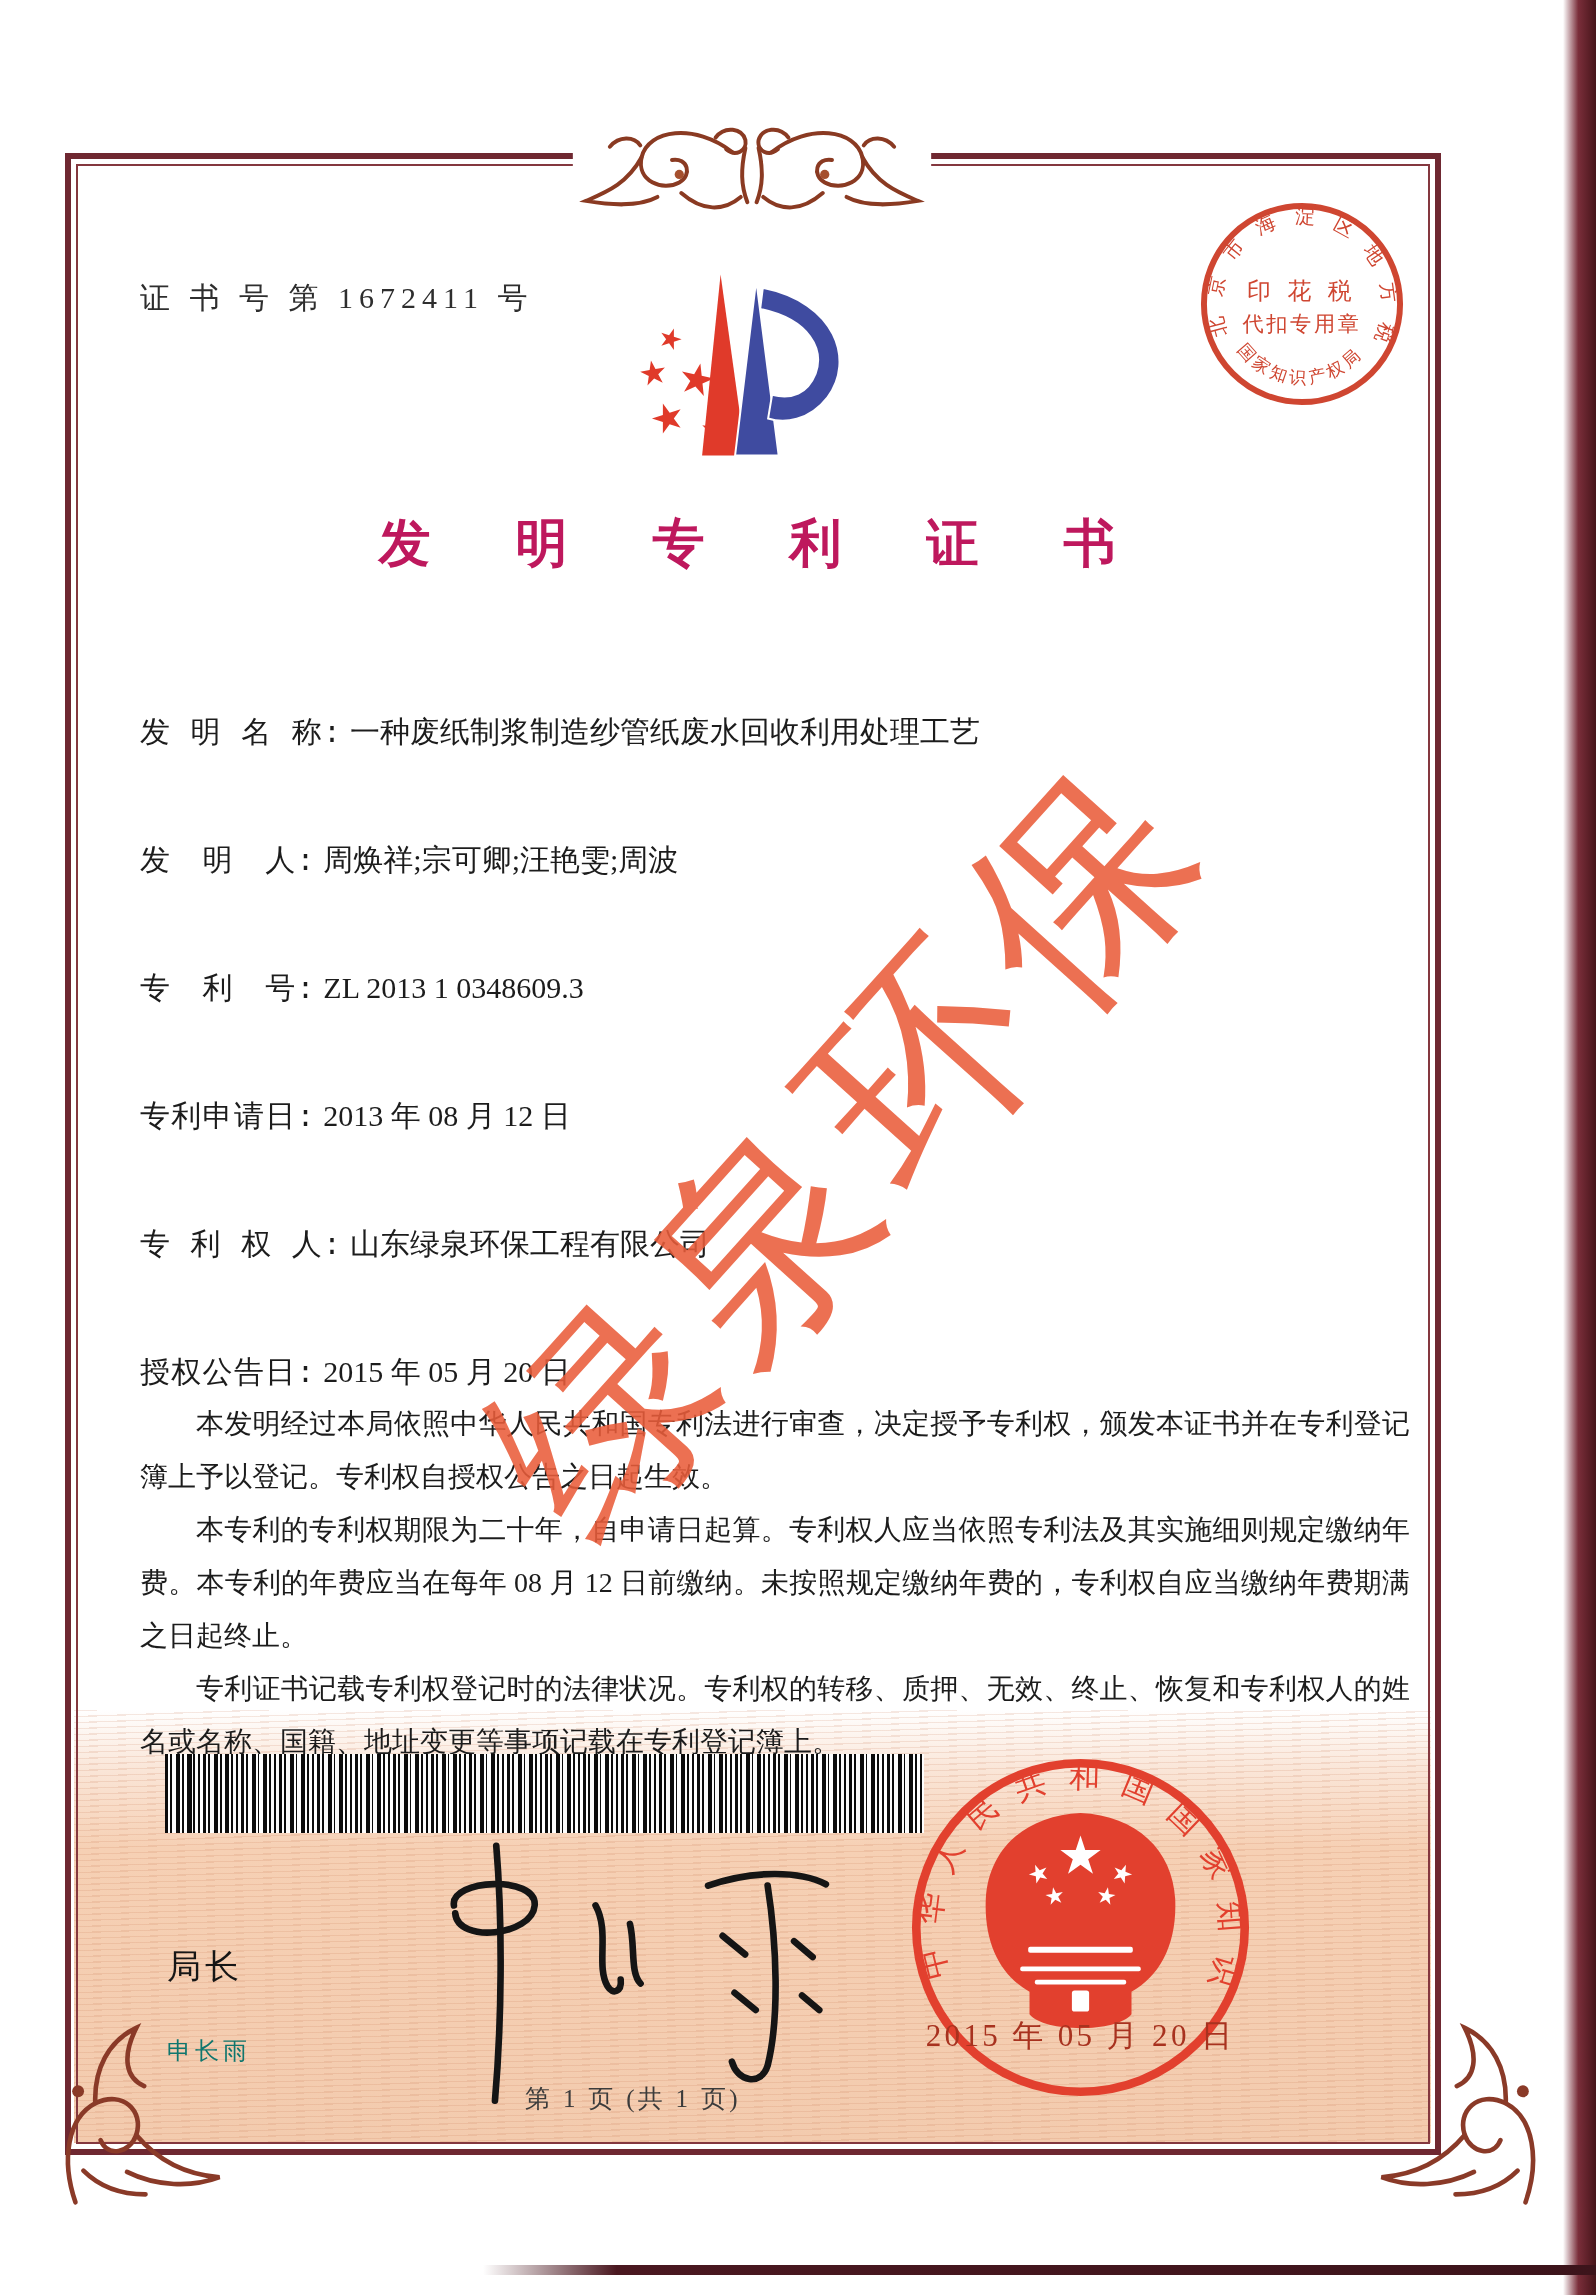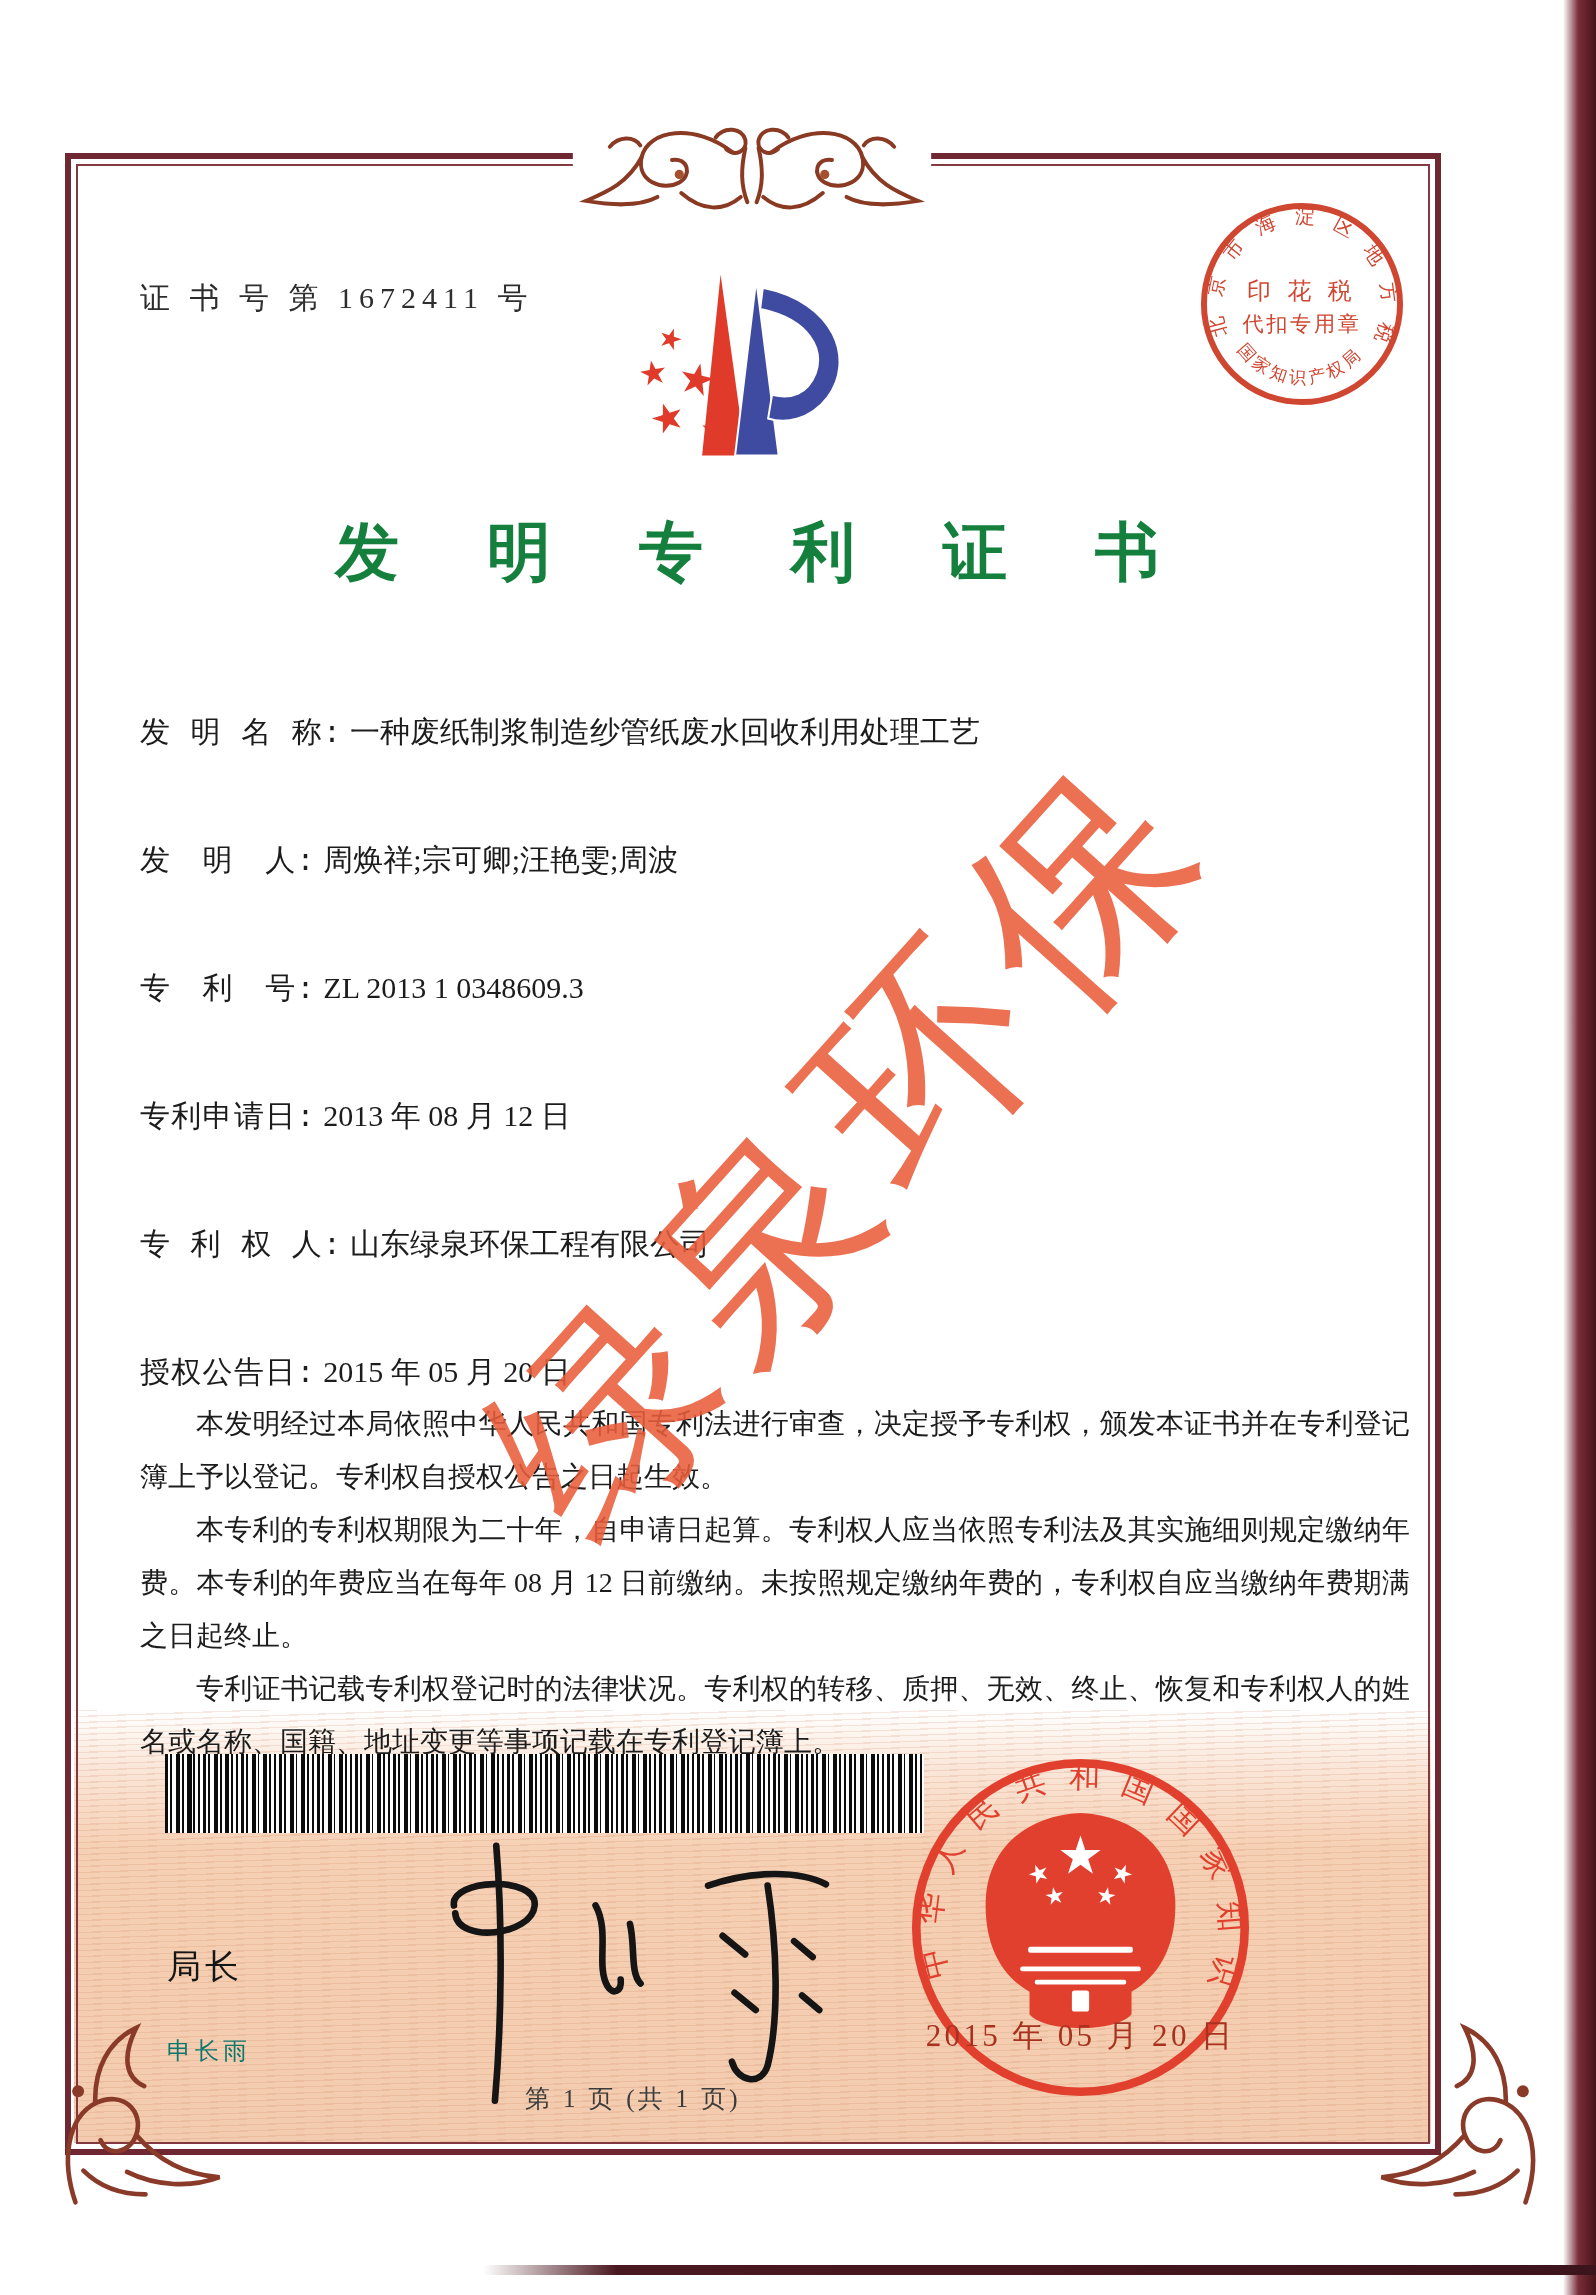--- a/index.html
+++ b/index.html
@@ -15,22 +15,22 @@
     background:linear-gradient(90deg,rgba(74,24,32,0) 0%,#4a1820 12%,#3c141b 100%);}
   
   .frame{left:65px;top:153px;width:1364px;height:1990px;border:6px solid #6f2831;}
   .frame-inner{position:absolute;left:5.3px;top:5.3px;right:5.3px;bottom:5.3px;border:2px solid #84383f;}
   
   .panel{left:74px;top:1710px;width:1357px;height:433px;
     background:
       repeating-linear-gradient(178deg, rgba(196,112,74,0.16) 0px, rgba(196,112,74,0.16) 1.3px, rgba(255,255,255,0) 1.3px, rgba(255,255,255,0) 6px),
       linear-gradient(180deg, rgba(246,208,182,0) 0%, rgba(246,208,182,0.55) 14%, #f6d0b4 32%, #f3cbae 100%);}
   .cert-number{left:140px;top:278px;font-size:30px;letter-spacing:6px;color:#2e2e2e;}
-  .title{left:65px;top:509px;width:1364px;text-align:center;font-size:64px;font-weight:700;
-    letter-spacing:36px;text-indent:36px;color:#15803d;}
+  .title{left:65px;top:509px;width:1364px;text-align:center;font-size:52px;font-weight:700;
+    letter-spacing:36px;text-indent:36px;color:#be185d;}
   .fields{left:140px;top:712px;width:1290px;}
   .field-row{height:40px;margin-bottom:88px;font-size:30px;white-space:nowrap;}
   .field-row .lab{letter-spacing:1.3px;font-family:Liberation Mono, monospace;}
   .paragraphs{left:140px;top:1397px;width:1270px;font-size:28px;line-height:53px;}
   .paragraphs p{margin:0;text-indent:2em;text-align:justify;}
   .barcode{left:165px;top:1754px;width:759px;height:79px;
     background:repeating-linear-gradient(90deg,
       #0b0b0b 0 3.3px,#fdfdfd 3.3px 5.3px,#0b0b0b 5.3px 6.6px,#fdfdfd 6.6px 10.6px,
       #0b0b0b 10.6px 15px,#fdfdfd 15px 17px,#0b0b0b 17px 18.5px,#fdfdfd 18.5px 22px,
       #0b0b0b 22px 26.5px,#fdfdfd 26.5px 28.4px,#0b0b0b 28.4px 30px,#fdfdfd 30px 33px,

